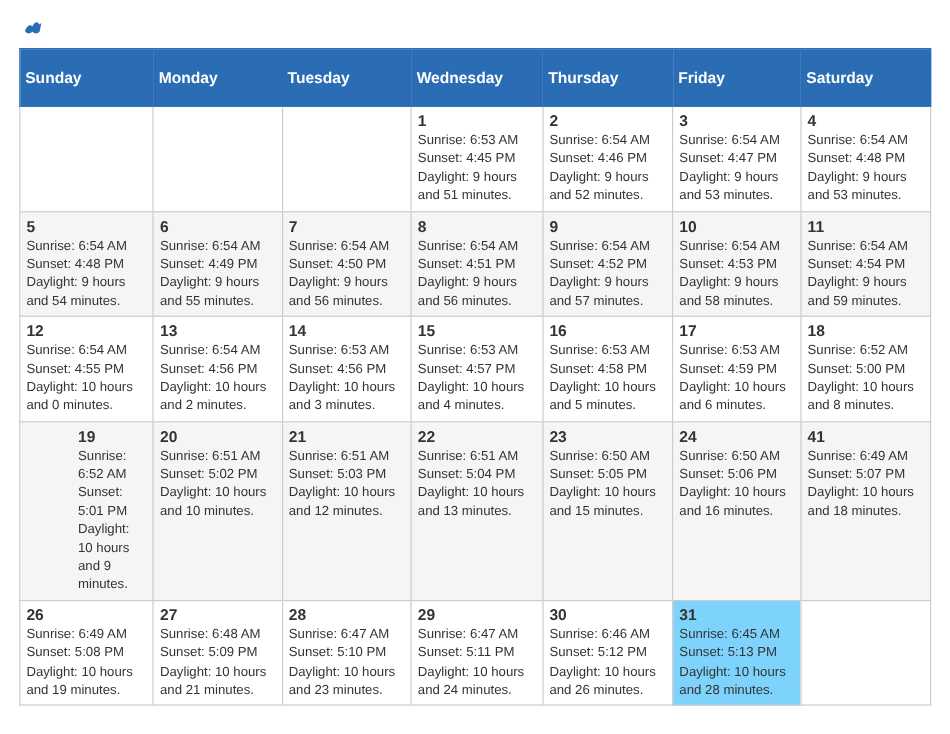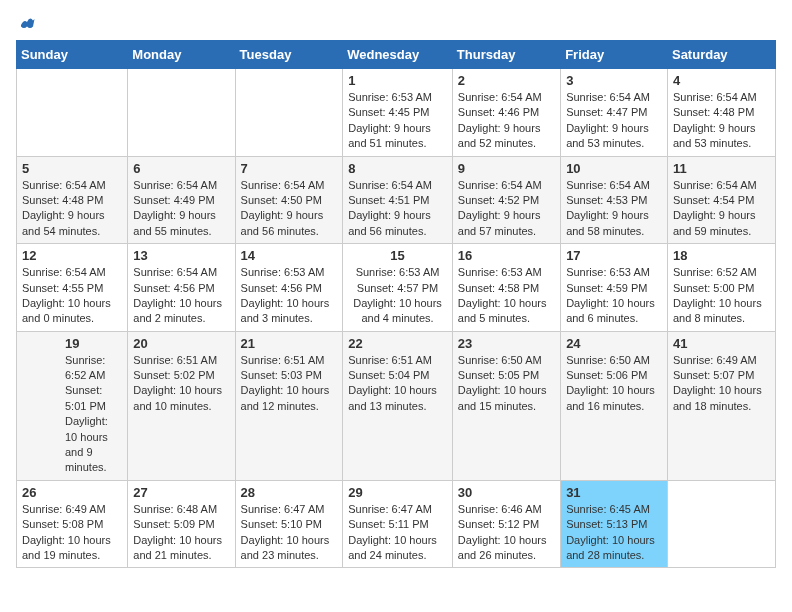--- a/index.html
+++ b/index.html
@@ -50,21 +50,21 @@
     .calendar {
       width: 100%;
       border-collapse: collapse;
       border: 1px solid #ccc;
     }
     .calendar th {
       background: #2a6db5;
       color: #fff;
       font-size: 13px;
       font-weight: bold;
-      padding: 6px 4px;
+      padding: 16px 4px;
       text-align: left;
       border: 1px solid #2a6db5;
     }
     .calendar td {
       border: 1px solid #ccc;
       vertical-align: top;
       padding: 4px 5px;
       width: 113px;
       min-height: 85px;
       font-size: 11px;
@@ -221,21 +221,21 @@
 Daylight: 10 hours
 and 2 minutes.</div>
         </td>
         <td style="background: rgb(255, 255, 255);">
           <span class="day-number">14</span>
           <div class="day-info" style="white-space: pre-line;">Sunrise: 6:53 AM
 Sunset: 4:56 PM
 Daylight: 10 hours
 and 3 minutes.</div>
         </td>
-        <td style="background: rgb(255, 255, 255); text-align: center;">
+        <td style="background: rgb(255, 255, 255);">
           <span class="day-number">15</span>
           <div class="day-info" style="white-space: pre-line;">Sunrise: 6:53 AM
 Sunset: 4:57 PM
 Daylight: 10 hours
 and 4 minutes.</div>
         </td>
         <td style="background: rgb(255, 255, 255);">
           <span class="day-number">16</span>
           <div class="day-info" style="white-space: pre-line;">Sunrise: 6:53 AM
 Sunset: 4:58 PM

